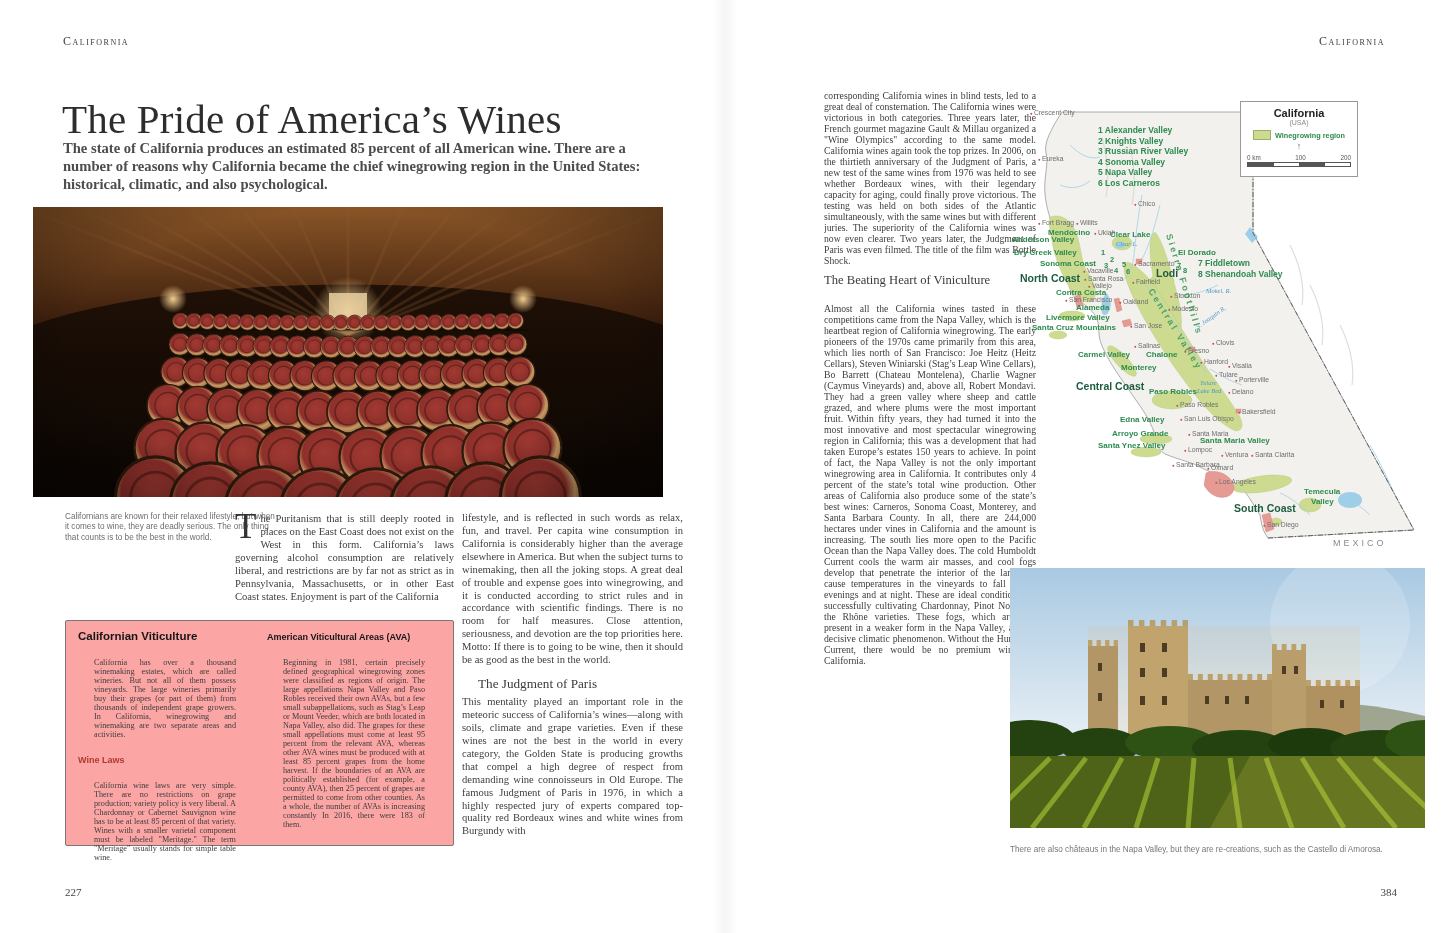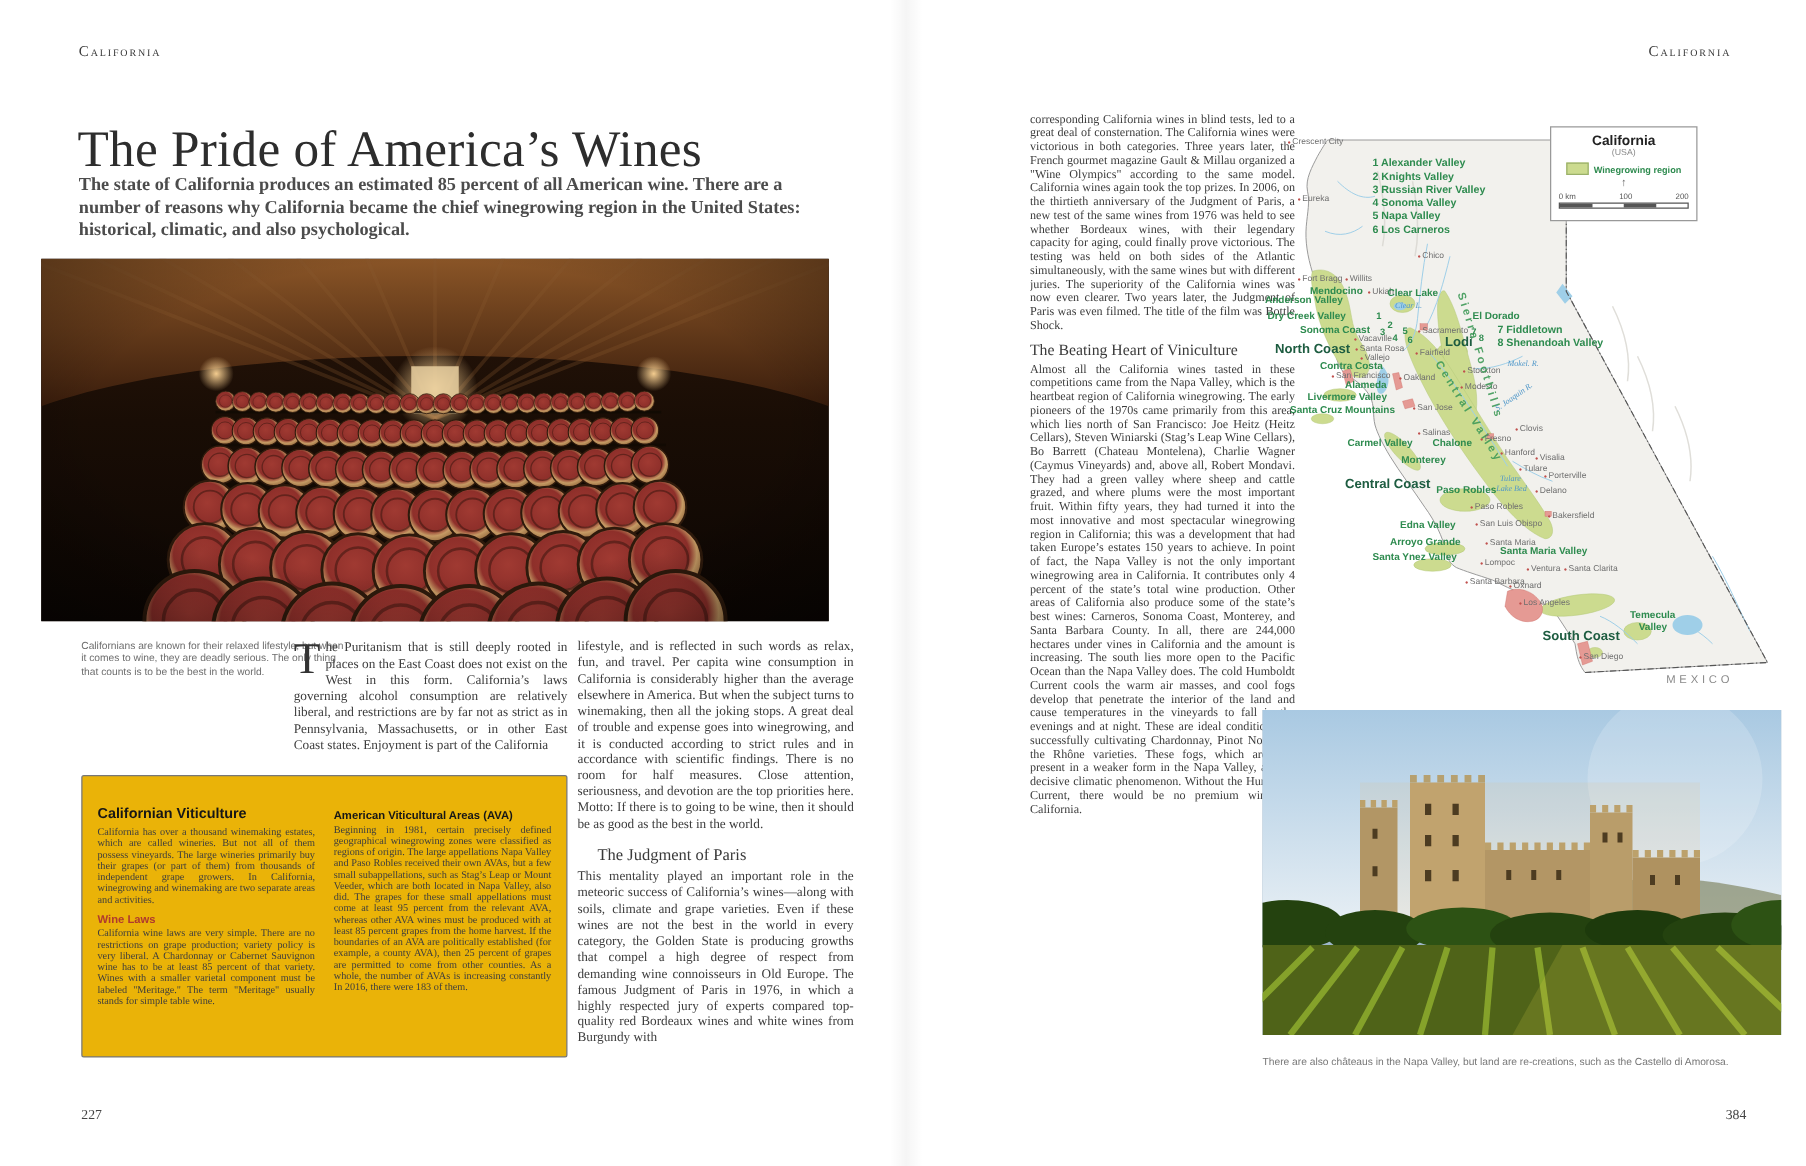--- a/index.html
+++ b/index.html
@@ -17,29 +17,29 @@
   .intro{position:absolute;left:63px;top:124px;width:585px;font-size:14.6px;line-height:1.26;color:#4c4c4c;font-weight:bold;}
   .photo1{position:absolute;left:33px;top:207px;width:630px;height:290px;background:#140b05;}
   .photo1 svg{display:block;}
   .cap1{position:absolute;left:65px;top:504px;width:210px;font-family:"Liberation Sans",sans-serif;
         font-size:8.2px;line-height:1.25;color:#6e6e6e;}
   .col1{position:absolute;left:235px;top:512px;width:219px;font-size:10.6px;line-height:1.23;text-align:justify;}
   .dropcap{float:left;font-size:35px;line-height:26px;padding:2px 4px 0 0;color:#333;}
   .col2{position:absolute;left:462px;top:512px;width:221px;font-size:10.6px;line-height:1.22;text-align:justify;}
   .shead{font-size:13.2px;color:#3a3a3a;font-weight:400;margin:9px 0 4px 16px;}
   .vitbox{position:absolute;left:65px;top:620px;width:389px;height:226px;box-sizing:border-box;
-          border:1.5px solid #777;border-radius:2px;background:#eab308;padding:24px 12px;display:flex;gap:15px;}
+          border:1.5px solid #777;border-radius:2px;background:#fca5a5;padding:9px 12px;display:flex;gap:15px;}
   .vitcol{flex:1;min-width:0;}
   .vitbox h3{margin:0 0 4px 0;font-family:"Liberation Sans",sans-serif;font-size:11.5px;color:#161616;}
   .vitbox h4{margin:6px 0 2px 0;font-family:"Liberation Sans",sans-serif;font-size:9px;color:#161616;}
   .vitbox h4.red{color:#b03a2e;}
-  .vitbox p{margin:0;font-size:8.2px;line-height:1.1;text-align:justify;color:#3d3d3d;}
+  .vitbox p{margin:16px;font-size:8.2px;line-height:1.1;text-align:justify;color:#3d3d3d;}
   .rcol{position:absolute;left:824px;top:90px;width:212px;height:748px;font-size:9.7px;line-height:1.135;
         text-align:justify;overflow:hidden;}
-  .rcol .shead{font-size:12.6px;margin:7px 0 3px 0;}
+  .rcol .shead{font-size:12.6px;margin:7px 0 16px 0;}
   .mapwrap{position:absolute;left:1010px;top:85px;width:420px;height:480px;}
   .map-legend{position:absolute;left:230px;top:16px;width:118px;height:76px;border:1px solid #999;
               background:#fff;box-sizing:border-box;padding:5px 6px;font-family:"Liberation Sans",sans-serif;}
   .lg-title{text-align:center;font-size:11px;font-weight:bold;color:#222;}
   .lg-sub{text-align:center;font-size:7px;color:#888;margin-bottom:4px;}
   .lg-row{display:flex;align-items:center;gap:4px;justify-content:center;}
   .lg-swatch{width:16px;height:8px;background:#ccdb8f;border:1px solid #9ab06a;}
   .lg-label{font-size:7.3px;font-weight:bold;color:#2e8b4f;}
   .lg-north{text-align:center;font-size:9px;color:#666;line-height:1;margin-top:2px;}
   .lg-scale{display:flex;justify-content:space-between;font-size:6.3px;color:#555;margin-top:3px;}
@@ -623,14 +623,14 @@
         <path d="M282,260 L256,190"></path>
           <path d="M334,260 L292,190"></path>
           <path d="M386,260 L328,190"></path>
         <path d="M438,260 L364,190"></path>
       </g>
       <polygon points="240,188 415,188 415,260 200,260" fill="#d6cf4a" opacity="0.18"></polygon>
     </g>
   </svg>
 </div>
 
-<p class="cap2">There are also châteaus in the Napa Valley, but land are re-creations, such as the Castello di Amorosa.</p>
+<p class="cap2">There are also châteaus in the Napa Valley, but they are re-creations, such as the Castello di Amorosa.</p>
 <div class="pagenum right">384</div>
 
 </body></html>

